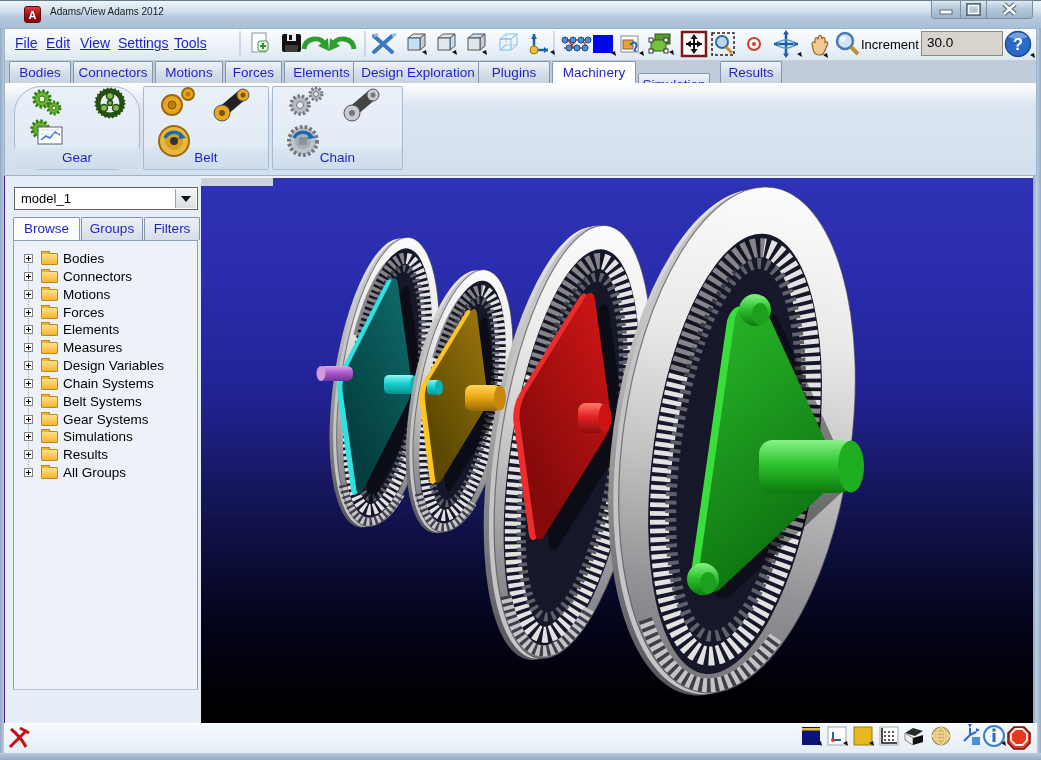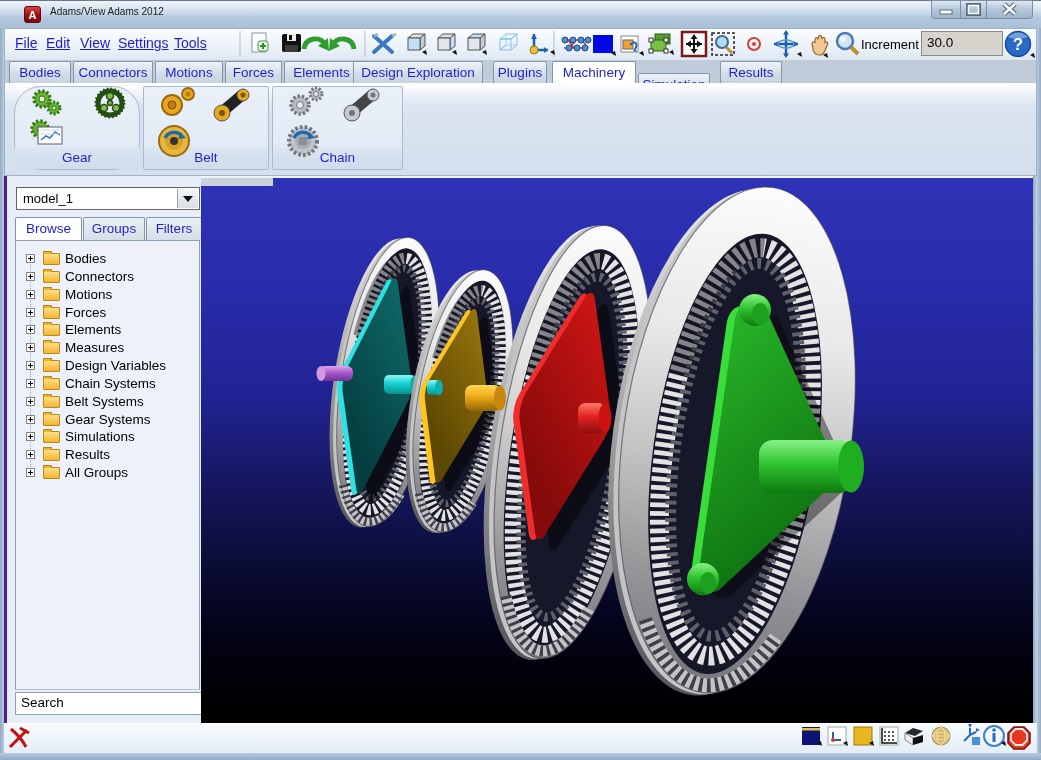--- a/index.html
+++ b/index.html
@@ -28,21 +28,21 @@
     border:1px solid #8296ac;border-bottom:none;border-radius:2px 2px 0 0;
     box-sizing:border-box;color:#1f1fc8;font-size:13.5px;text-align:center;line-height:21px;}
   .rtab.sel{background:#ffffff;color:#1f1fc8;}
   
   #ribbon{left:4px;top:83px;width:1033px;height:93px;background:linear-gradient(#ffffff,#dbe5f1 25%,#d3dfed);border:1px solid #9fb2c6;border-top:none;box-sizing:border-box;}
   .rgroup{top:86px;height:84px;background:linear-gradient(#eaf0f8,#dfe9f4);
     border:1px solid #a7bacf;border-radius:2px;box-sizing:border-box;}
   .rglabel{left:0;right:0;bottom:0;height:22px;background:linear-gradient(#dce6f2,#cfdcec);
     color:#1f1fc8;font-size:13.5px;text-align:center;line-height:21px;}
   
-  #leftpanel{left:4px;top:176px;width:197px;height:547px;background:#e7eef7;border-left:3px solid #4c1d95;box-sizing:border-box;}
+  #leftpanel{left:4px;top:176px;width:197px;height:547px;background:#e7eef7;border-left:1px solid #4c1d95;box-sizing:border-box;}
   #combo{left:9px;top:11px;width:184px;height:23px;background:#fff;border:1px solid #636363;box-sizing:border-box;}
   #combo span{position:absolute;left:6px;top:3px;font-size:13px;color:#000;}
   #combobtn{right:1px;top:1px;width:20px;height:19px;background:linear-gradient(#f4f6f8,#d9dee4);border-left:1px solid #9aa4ae;}
   #combobtn:after{content:"";position:absolute;left:5px;top:7px;border:5px solid transparent;border-top:6px solid #111;}
   .ptab{top:41px;height:23px;background:linear-gradient(#edf1f6,#d5dde7);border:1px solid #8296ac;border-bottom:none;border-radius:2px 2px 0 0;box-sizing:border-box;color:#1f1fc8;font-size:13.5px;text-align:center;line-height:22px;}
   .ptab.sel{background:#fdfeff;}
   #treebox{left:8px;top:64px;width:185px;height:450px;background:#edf2fa;border:1px solid #8fa0b4;border-bottom:1px solid #b8c4d2;box-sizing:border-box;overflow:hidden;}
   .trow{position:absolute;left:0;height:18px;font-size:13.5px;color:#000;white-space:nowrap;}
   .texp{position:absolute;left:10px;top:4px;width:9px;height:9px;background:#fff;border:1px solid #848484;box-sizing:border-box;}
   .texp:before{content:"";position:absolute;left:1px;top:3px;width:5px;height:1px;background:#000;}
@@ -226,21 +226,21 @@
   <div class="abs" style="left:861px;top:37px;font-size:13px;color:#000;">Increment</div>
   <div class="abs" style="left:921px;top:31px;width:82px;height:25px;background:#d7d3cd;border:1px solid #8a8a8a;box-sizing:border-box;font-size:13.5px;padding:3px 0 0 5px;">30.0</div>
 
   <div class="abs" id="tabrow"></div>
   <div class="abs rtab" style="left:9px;width:62px;">Bodies</div>
   <div class="abs rtab" style="left:73px;width:80px;">Connectors</div>
   <div class="abs rtab" style="left:155px;width:68px;">Motions</div>
   <div class="abs rtab" style="left:225px;width:57px;">Forces</div>
   <div class="abs rtab" style="left:284px;width:75px;">Elements</div>
   <div class="abs rtab" style="left:353px;width:130px;">Design Exploration</div>
-  <div class="abs rtab" style="left:493px;width:54px;">Plugins</div>
+  <div class="abs rtab" style="left:478px;width:72px;">Plugins</div>
   <div class="abs rtab sel" style="left:552px;width:84px;">Machinery</div>
   <div class="abs rtab" style="left:638px;width:72px;margin-top:12px;">Simulation</div>
   <div class="abs rtab" style="left:720px;width:62px;">Results</div>
 
   <div class="abs" id="ribbon"></div>
   <div class="abs rgroup" style="left:14px;width:126px;border-radius:27px;">
     <div class="abs rglabel">Gear</div>
   </div>
   <div class="abs rgroup" style="left:143px;width:126px;">
     <div class="abs rglabel">Belt</div>
@@ -378,21 +378,20 @@
         <div class="texp"></div>
         <div class="tfold"></div>
         <div class="tlabel">Results</div>
       </div>
       <div class="trow" style="top:223px;">
         <div class="texp"></div>
         <div class="tfold"></div>
         <div class="tlabel">All Groups</div>
       </div>
     </div>
-    <div class="abs" id="searchbox">Search</div>
   </div>
 
   <div class="abs" id="viewport">
     <div class="abs" id="vptopline"></div>
     <div class="abs" id="vptab"></div>
     <svg class="abs" id="gearsvg" width="832" height="547" viewBox="0 0 832 547" style="left:0;top:0;">
       <defs>
         <linearGradient id="silverSide" x1="0" y1="0" x2="0" y2="1">
           <stop offset="0" stop-color="#efefef"></stop>
           <stop offset="0.5" stop-color="#a2a2a2"></stop>

